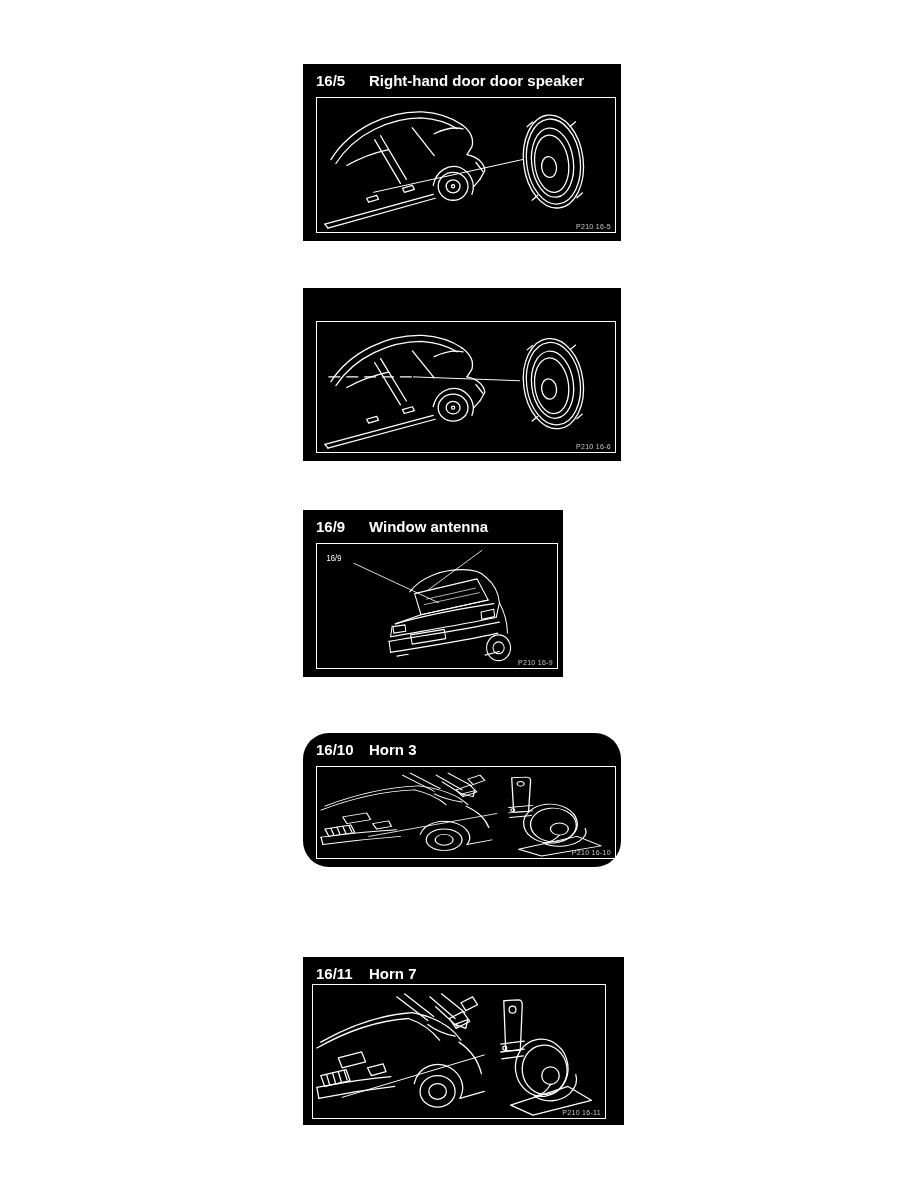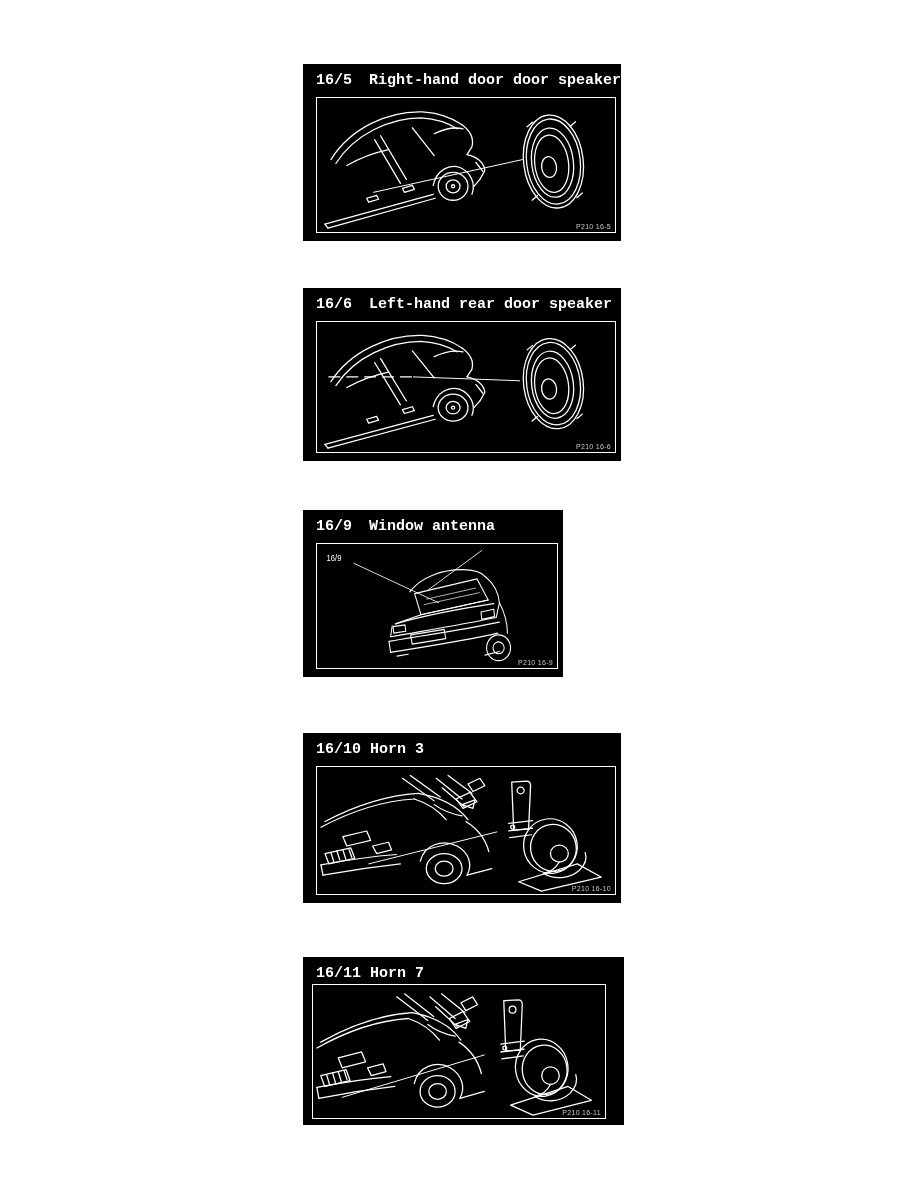--- a/index.html
+++ b/index.html
@@ -8,28 +8,27 @@
     background:#ffffff;
     font-family:"Liberation Sans", sans-serif;
     overflow:hidden;
   }
   .panel{
     position:absolute;background:#000;
   }
   .p1{left:303px;top:64px;width:318px;height:177px;}
   .p2{left:303px;top:288px;width:318px;height:173px;}
   .p3{left:303px;top:510px;width:260px;height:167px;}
-  .p4{left:303px;top:733px;width:318px;height:170px;}
+  .p4{left:303px;top:733px;width:318px;height:134px;border-radius:26px;}
   .p5{left:303px;top:957px;width:321px;height:168px;}
   .panel-title{
     position:absolute;left:13px;top:7px;right:6px;
     display:flex;align-items:flex-start;
     color:#fff;font-weight:bold;font-size:15px;line-height:20px;
     white-space:nowrap;
-    font-family:Liberation Mono, monospace;
   }
   .panel-title .num{min-width:44px;margin-right:9px;}
   .figure{
     position:absolute;left:13px;right:5px;top:33px;bottom:8px;
     border:1.5px solid #fff;
   }
   .p5 .figure{left:9px;right:18px;top:27px;bottom:6px;}
   .figure svg.art{
     position:absolute;left:0;top:0;width:100%;height:100%;
     display:block;
@@ -89,24 +88,20 @@
             <path d="M259,31 l6,-4"></path>
           <path d="M212,100 l6,-4"></path>
             <path d="M257,103 l6,-4"></path>
         </g>
       </svg>
       <span class="figcode">P210 16-5</span>
     </div>
   </div>
 
   <div class="panel p2">
-    <div class="panel-title">
-      <span class="num">16/6</span>
-      <span class="label">Left-hand rear door speaker</span>
-    </div>
     <div class="figure">
       <svg class="art" viewBox="0 0 300 135" preserveAspectRatio="none">
         <g class="ln">
           <path d="M14,62 C34,30 72,13 106,14 C122,15 136,20 146,27"></path>
           <path d="M19,66 C38,36 74,20 105,20 C120,21 132,25 141,31"></path>
           <path d="M146,27 C154,33 158,41 156,49 L151,57"></path>
           <path d="M151,57 C161,59 168,65 169,73 L164,82"></path>
           <path d="M164,82 L158,89"></path>
           <path d="M160,65 l7,9"></path>
           <path d="M118,36 C128,31 138,29 147,31"></path>

